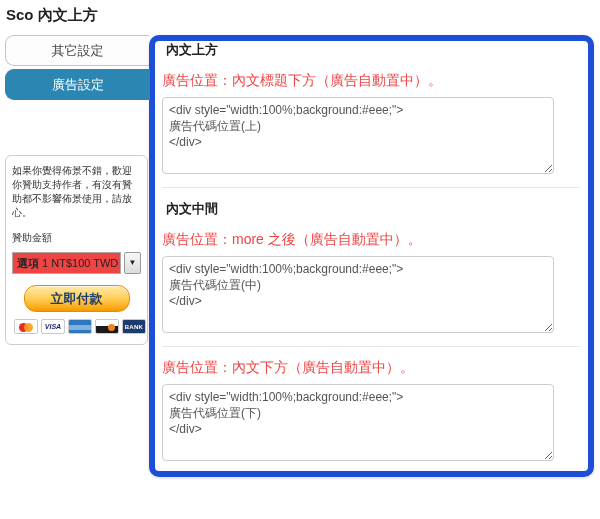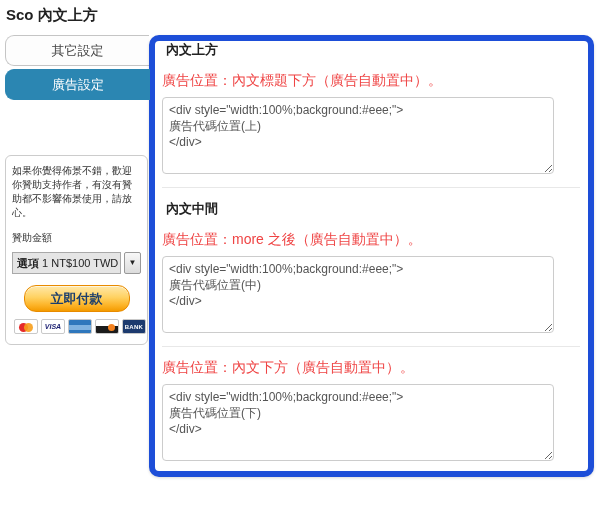--- a/index.html
+++ b/index.html
@@ -29,21 +29,21 @@
   }
   .donation-box{
     margin-top:52px;width:143px;border:1px solid #ccc;border-radius:6px;
     padding:8px 6px 10px;font-size:10px;line-height:14px;color:#333;background:#fff;
   }
   .donation-amount-label{margin-top:11px;font-size:10px;color:#333;}
   .fake-select{
     margin-top:7px;display:flex;align-items:stretch;height:22px;width:129px;
   }
   .fake-select .sel-text{
-    flex:1;border:1px solid #a9a9a9;background:#e5e5e5;font-size:11px;
+    flex:1;border:1px solid #a9a9a9;background:#ef4444;font-size:11px;
     padding:3px 3px 0 4px;white-space:nowrap;overflow:hidden;color:#222;
   }
   .fake-select .sel-text b{font-weight:bold;}
   .fake-select .sel-btn{
     width:17px;margin-left:3px;border:1px solid #999;border-radius:2px;
     background:linear-gradient(#f8f8f8,#dcdcdc);
     display:flex;align-items:center;justify-content:center;cursor:pointer;
   }
   .sel-arrow{font-size:8px;color:#222;line-height:1;}
   .paypal-btn{

